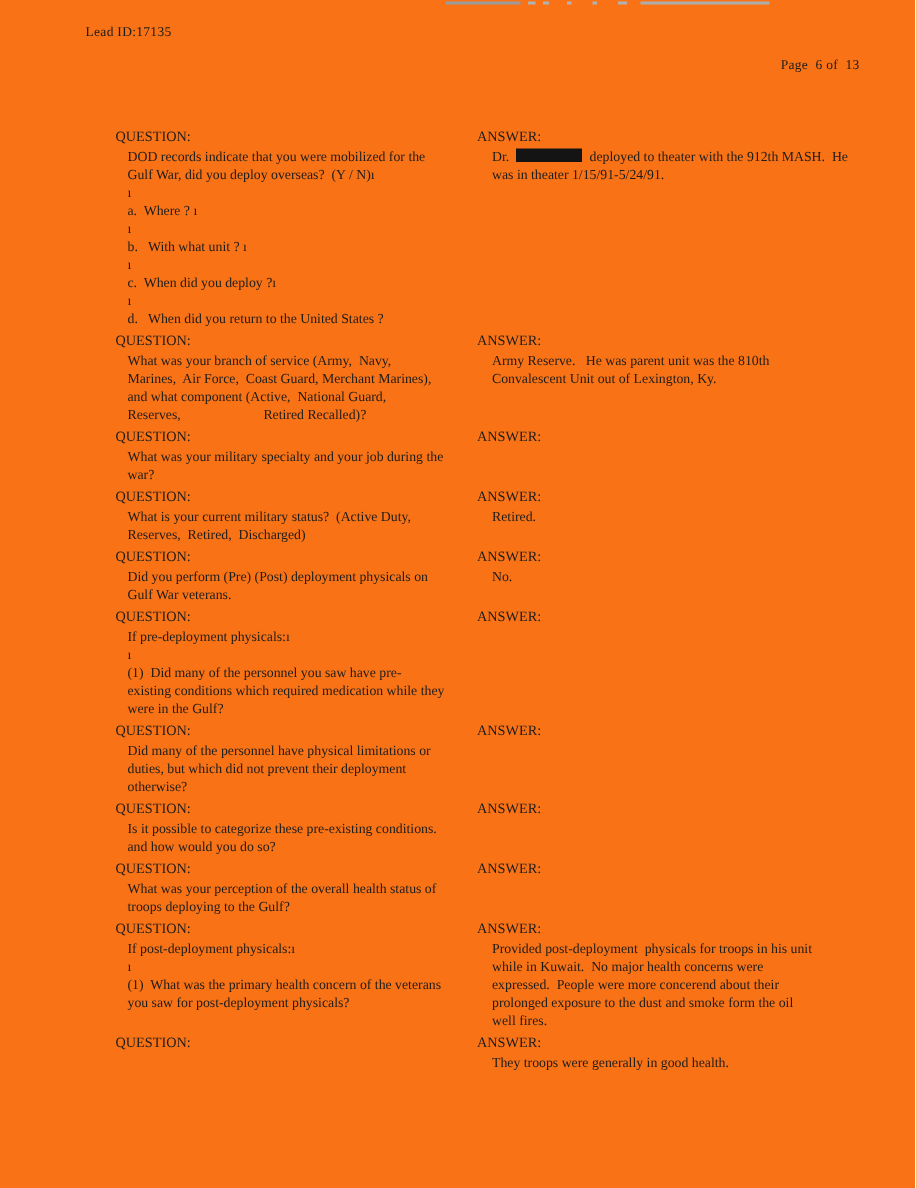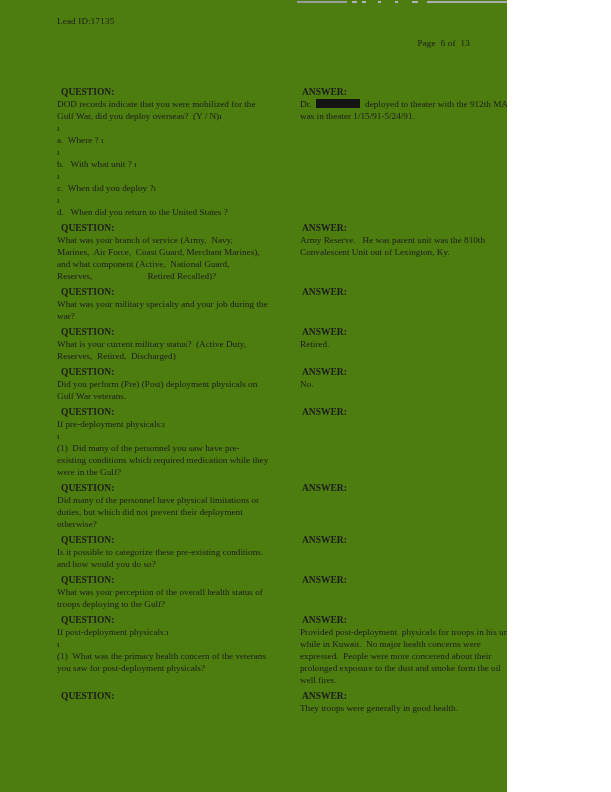--- a/index.html
+++ b/index.html
@@ -4,22 +4,22 @@
 <style>
   html,body{margin:0;padding:0;}
   body{
     width:611px;height:792px;
     background:#ffffff;
     font-family:"Liberation Serif", serif;
     color:#1c1c1c;
   }
   .page{
     position:relative;
-    width:507px;height:792px;
-    background:#4d7c0f;
+    width:610px;height:792px;
+    background:#f97316;
     overflow:hidden;
   }
   
   .art{position:absolute;top:1px;height:2px;background:#b2b2b2;}
   .art-1{left:297px;width:50px;background:#9c9c9c;}
   .art-2{left:352px;width:5px;}
   .art-3{left:362px;width:4px;}
   .art-4{left:378px;width:3px;}
   .art-5{left:395px;width:3px;}
   .art-6{left:412px;width:6px;}
@@ -33,29 +33,31 @@
     position:absolute;right:37px;top:38px;
     font-size:9px;letter-spacing:.2px;white-space:pre;
   }
   .sections{
     position:absolute;left:57px;top:86px;width:518px;
   }
   .row{display:flex;margin-bottom:4px;}
   .col-q{width:243px;flex:none;}
   .col-a{flex:1;min-width:0;}
   .hd{
-    font-weight:bold;
+    font-weight:normal;
     font-size:9.5px;line-height:12px;
     white-space:pre;
+    margin-left:16px;
   }
   .col-q .hd{padding-left:4px;}
   .col-a .hd{padding-left:2px;}
   .line{
     font-size:9.2px;line-height:12px;
     white-space:pre;
+    margin-left:28px;
   }
   .redaction{
     display:inline-block;
     width:44px;height:9px;
     background:#141414;
     margin:0 3px -1px 2px;
   }
 </style>
 </head>
 <body>

